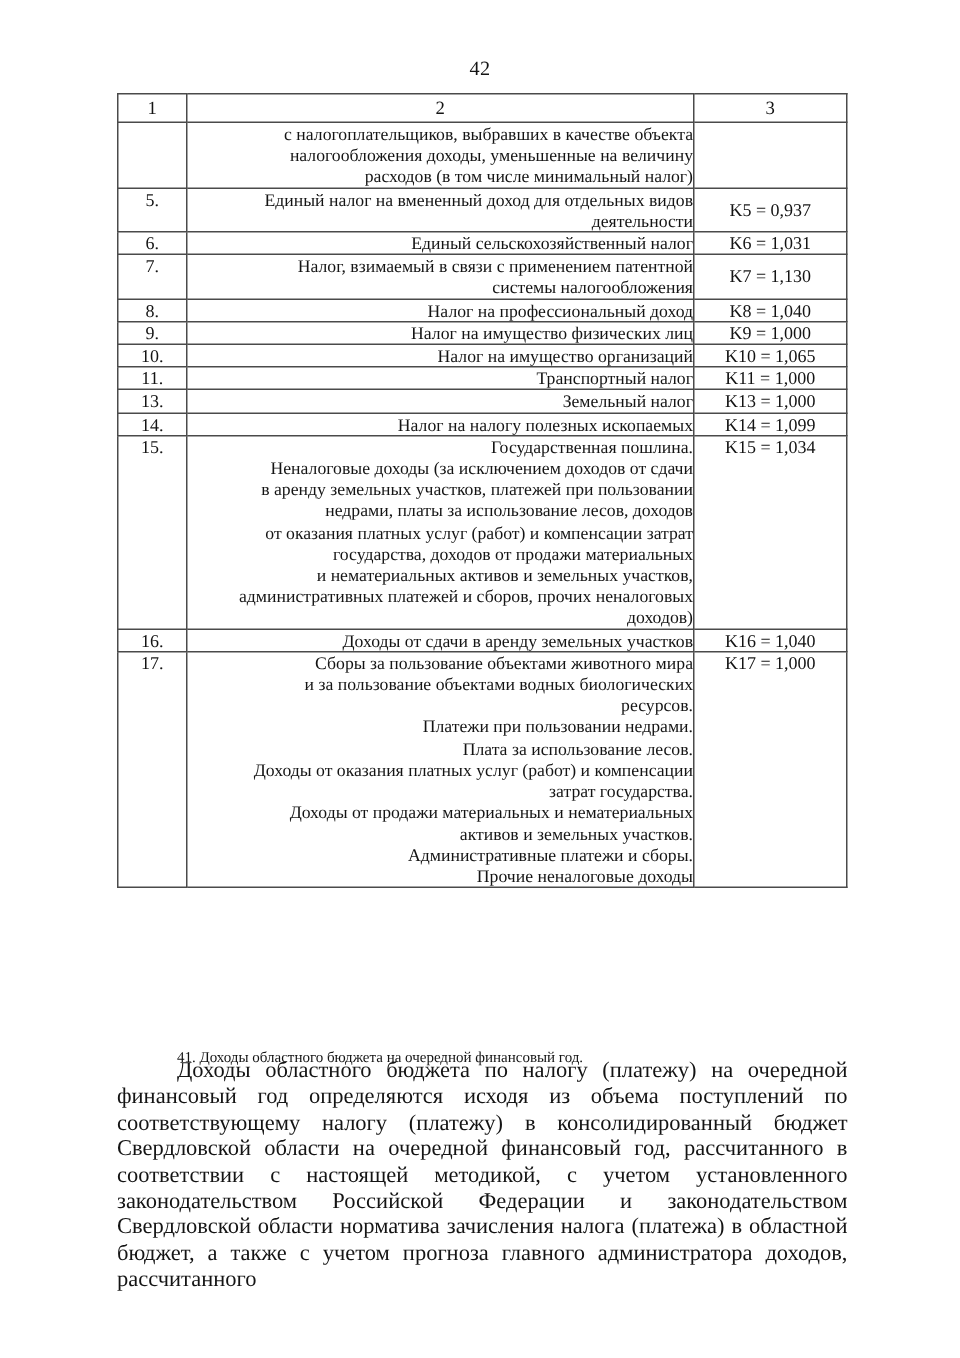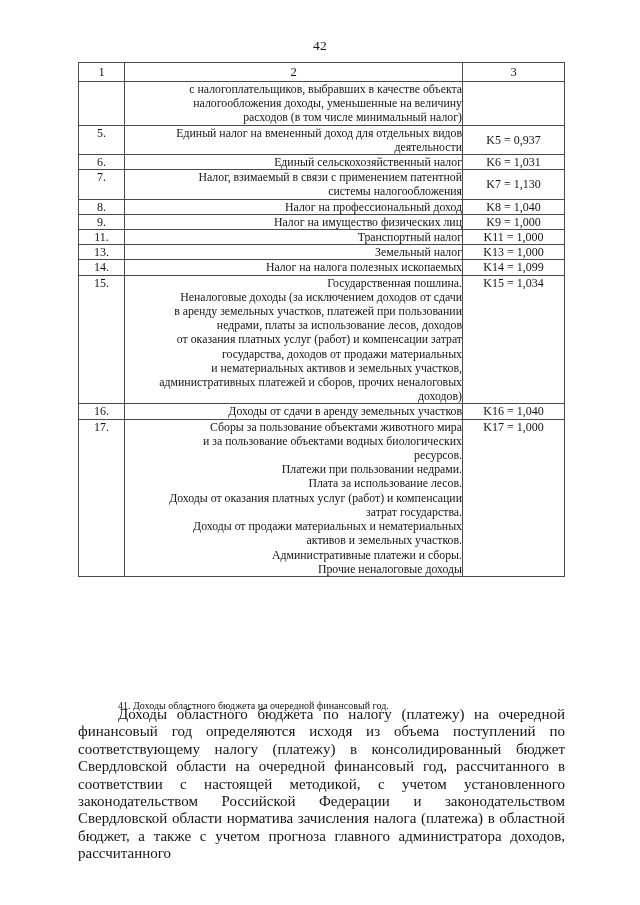--- a/index.html
+++ b/index.html
@@ -170,37 +170,44 @@
           <td class="cell-val">K8 = 1,040</td>
         </tr>
         <tr>
           <td class="cell-num">9.</td>
           <td class="cell-name">
             <span class="ln">Налог на имущество физических лиц</span>
           </td>
           <td class="cell-val">K9 = 1,000</td>
         </tr>
         <tr>
+          <td class="cell-num">10.</td>
+          <td class="cell-name">
+            <span class="ln">Налог на имущество организаций</span>
+          </td>
+          <td class="cell-val">K10 = 1,065</td>
+        </tr>
+        <tr>
           <td class="cell-num">11.</td>
           <td class="cell-name">
             <span class="ln">Транспортный налог</span>
           </td>
           <td class="cell-val">K11 = 1,000</td>
         </tr>
         <tr>
           <td class="cell-num">13.</td>
           <td class="cell-name">
             <span class="ln">Земельный налог</span>
           </td>
           <td class="cell-val">K13 = 1,000</td>
         </tr>
         <tr>
           <td class="cell-num">14.</td>
           <td class="cell-name">
-            <span class="ln">Налог на налога полезных ископаемых</span>
+            <span class="ln">Налог на налогу полезных ископаемых</span>
           </td>
           <td class="cell-val">K14 = 1,099</td>
         </tr>
         <tr>
           <td class="cell-num">15.</td>
           <td class="cell-name">
             <span class="ln">Государственная пошлина.</span>
             <span class="ln">Неналоговые доходы (за исключением доходов от сдачи</span>
             <span class="ln">в аренду земельных участков, платежей при пользовании</span>
             <span class="ln">недрами, платы за использование лесов, доходов</span>

